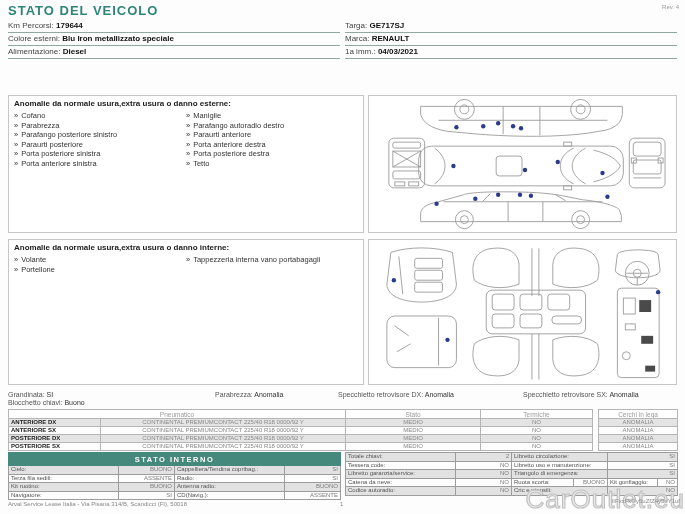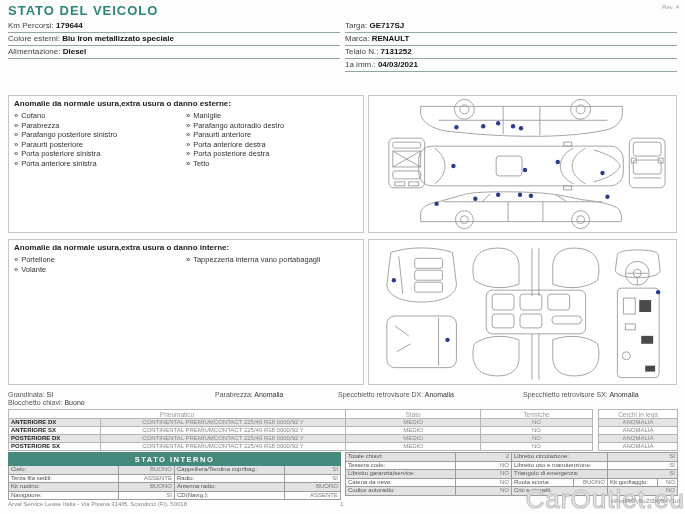--- a/index.html
+++ b/index.html
@@ -75,21 +75,20 @@
 
   <div class="info-col info-left">
     <div class="info-row"><span class="lab">Km Percorsi:</span> <span class="val">179644</span></div>
     <div class="info-row"><span class="lab">Colore esterni:</span> <span class="val">Blu Iron metallizzato speciale</span></div>
     <div class="info-row"><span class="lab">Alimentazione:</span> <span class="val">Diesel</span></div>
   </div>
 
   <div class="info-col info-right">
     <div class="info-row"><span class="lab">Targa:</span> <span class="val">GE717SJ</span></div>
     <div class="info-row"><span class="lab">Marca:</span> <span class="val">RENAULT</span></div>
-    <div class="info-row"><span class="lab">Telaio N.:</span> <span class="val">7131252</span></div>
     <div class="info-row"><span class="lab">1a imm.:</span> <span class="val">04/03/2021</span></div>
   </div>
 
   <div class="panel panel-ext-anoms">
     <div class="panel-title">Anomalie da normale usura,extra usura o danno esterne:</div>
     <div class="anom-cols">
       <div class="anom-col">
         <div class="anom-item"><span class="bullet">»</span><span>Cofano</span></div>
         <div class="anom-item"><span class="bullet">»</span><span>Parabrezza</span></div>
         <div class="anom-item"><span class="bullet">»</span><span>Parafango posteriore sinistro</span></div>
@@ -170,22 +169,22 @@
         <circle class="damage-dot" cx="163" cy="100" r="2.2"></circle>
           <circle class="damage-dot" cx="240" cy="101" r="2.2"></circle>
       </g>
     </svg>
   </div>
 
   <div class="panel panel-int-anoms">
     <div class="panel-title">Anomalie da normale usura,extra usura o danno interne:</div>
     <div class="anom-cols">
       <div class="anom-col">
+        <div class="anom-item"><span class="bullet">»</span><span>Volante</span></div>
         <div class="anom-item"><span class="bullet">»</span><span>Portellone</span></div>
-        <div class="anom-item"><span class="bullet">»</span><span>Volante</span></div>
       </div>
       <div class="anom-col">
         <div class="anom-item"><span class="bullet">»</span><span>Tappezzeria interna vano portabagagli</span></div>
       </div>
     </div>
   </div>
 
   <div class="panel panel-diag-int">
     <svg width="307" height="144" viewBox="0 0 309 144">
       <g class="diag-stroke">

